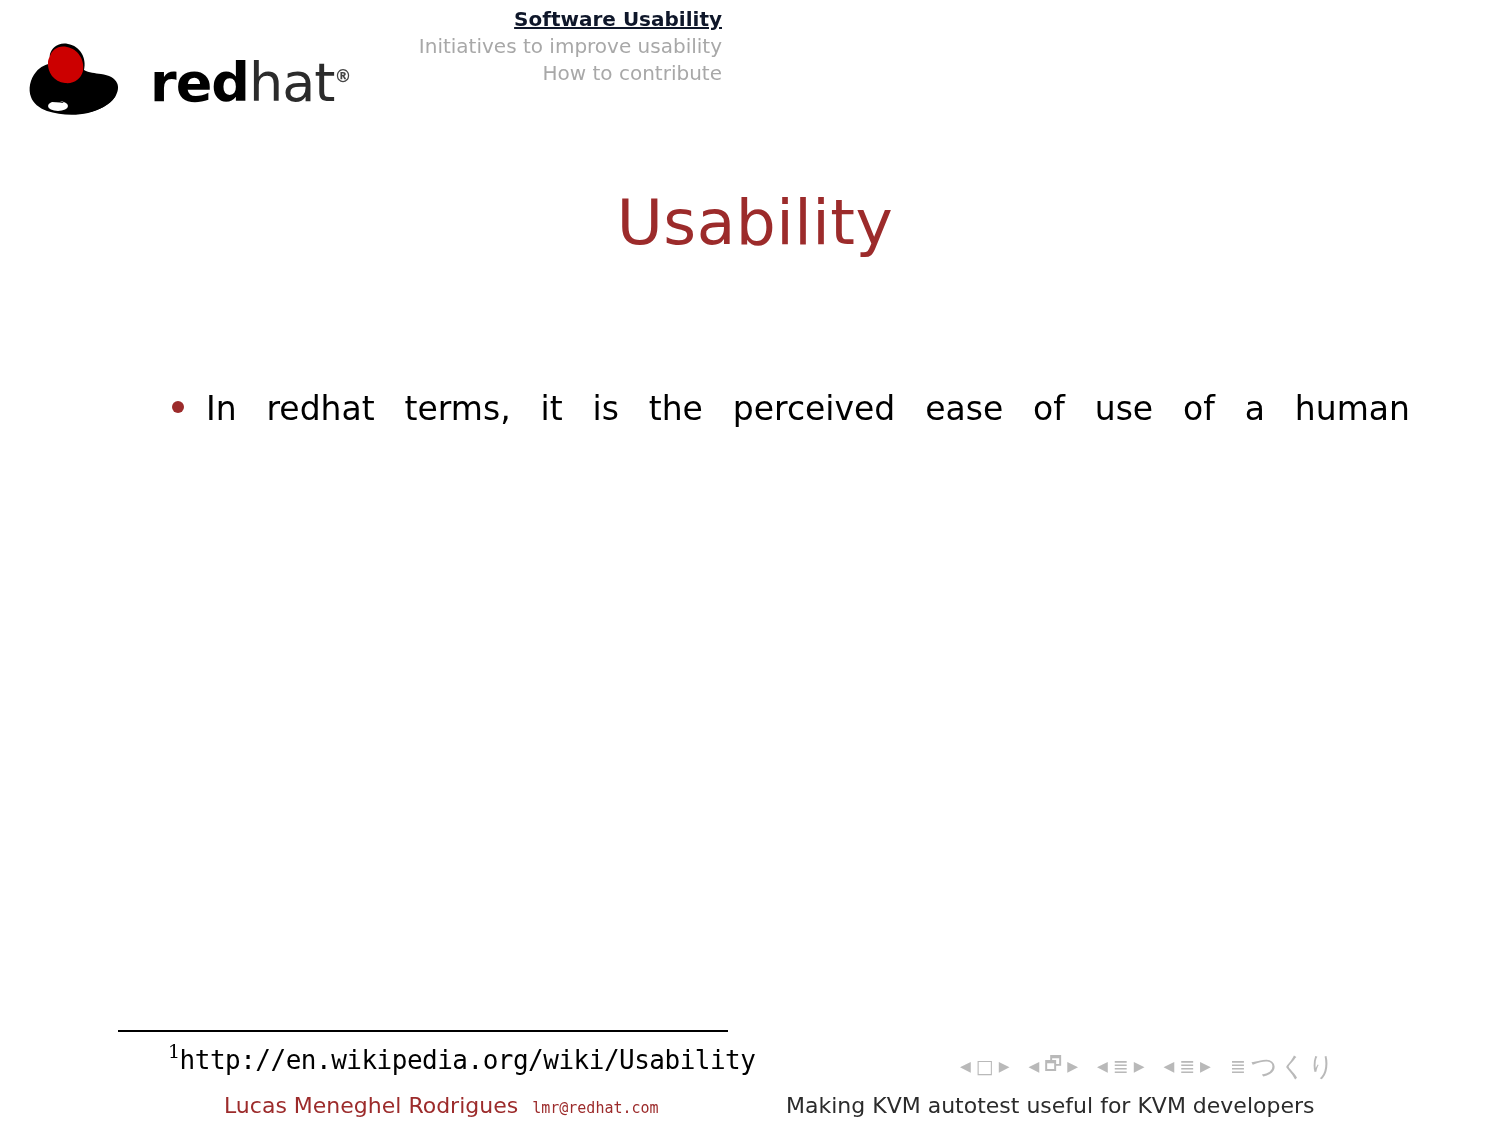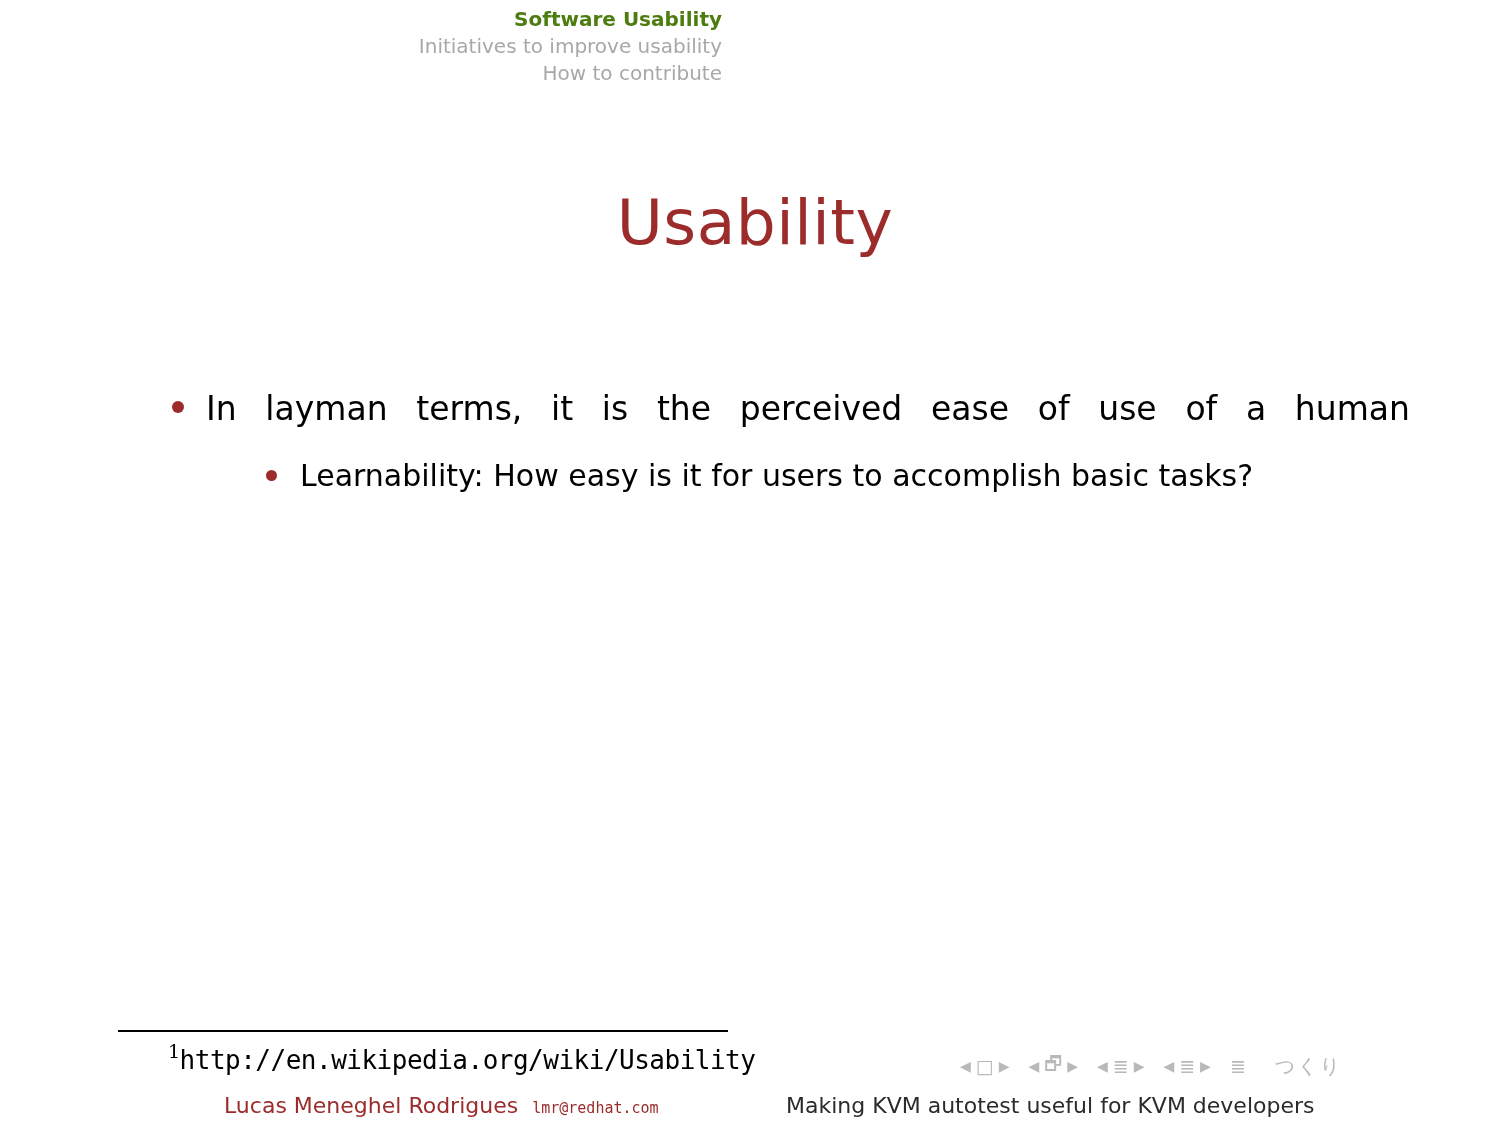--- a/index.html
+++ b/index.html
@@ -62,21 +62,21 @@
     position: absolute;
     left: 330px;
     top: 6px;
     width: 392px;
     text-align: right;
     line-height: 27px;
     font-size: 20px;
     font-family: "DejaVu Sans", sans-serif;
   }
   .nav-item { color: #a8a8a8; white-space: nowrap; }
-  .nav-item.active { color: #4d7c0f; font-weight: bold; }
+  .nav-item.active { color: #0f172a; font-weight: bold; text-decoration: underline; }
 
   
   .slide-title {
     position: absolute;
     top: 186px;
     left: 0;
     width: 1510px;
     text-align: center;
     font-size: 63px;
     color: #9c2b2b;
@@ -179,21 +179,21 @@
     gap: 5px;
   }
   .beamer-nav .grp {
     display: flex;
     align-items: center;
     gap: 5px;
     margin-right: 14px;
   }
   .beamer-nav .tri { font-size: 14px; }
   .beamer-nav .sym { font-size: 19px; }
-  .beamer-nav .spin { margin-left: 24px; letter-spacing: 2px; font-size: 20px; }
+  .beamer-nav .spin { letter-spacing: 2px; font-size: 26px; }
 
   
   .footer-left {
     position: absolute;
     left: 224px;
     top: 1093px;
     font-size: 22px;
     color: #9c2b2b;
     font-family: "DejaVu Sans", sans-serif;
     white-space: nowrap;
@@ -210,58 +210,64 @@
     color: #2b2b2b;
     font-family: "DejaVu Sans", sans-serif;
     white-space: nowrap;
   }
 </style>
 </head>
 <body>
 
 <div class="header">
 
+  <div class="logo-wrap">
+    <svg class="logo-hat" viewBox="0 0 118 80">
+      <path d="M56 30c3-12 -4-24 -16-26 -10 -2 -16 4 -18 10 -1 4 1 8 4 10 -6 -1 -13 2 -18 8 -6 7 -8 17 -5 25 2 6 8 11 16 14 12 4 28 5 41 2 12 -3 22 -9 27 -16 3 -5 4 -10 2 -14 -2 -5 -8 -8 -16 -9 -6 -1 -12 -1 -17 -4z" fill="#000000"></path>
+      <path d="M22 16c2 -6 8 -11 17 -9 11 2 18 13 16 24 -2 8 -9 13 -18 12 -11 -1 -18 -11 -17 -21 0 -2 1 -4 2 -6z" fill="#cc0000"></path>
+      <path d="M17 58c8 6 24 9 39 8 14 -1 26 -5 32 -11 -3 7 -13 14 -26 17 -13 3 -29 2 -41 -2 -6 -2 -10 -6 -12 -10 2 0 5 -1 8 -2z" fill="#000000"></path>
+      <ellipse cx="30" cy="66" rx="10" ry="5" fill="#ffffff"></ellipse>
+      <path d="M20 62c4 -2 12 -2 16 1 -5 -1 -11 -1 -16 -1z" fill="#000000"></path>
+    </svg>
+    <div class="logo-text"><span class="red">red</span><span class="hat">hat</span><span class="logo-tm">®</span></div>
+  </div>
 
   <div class="nav">
     <div class="nav-item active">Software Usability</div>
     <div class="nav-item">Initiatives to improve usability</div>
     <div class="nav-item">How to contribute</div>
   </div>
 </div>
 
 <div class="slide-title">Usability</div>
 
 <div class="content">
 
   <div class="bullet-l1">
     <span class="dot"></span>
     <span class="txt">
       <span class="justify-line">
         <span>In</span>
-        <span>layman</span>
+        <span>redhat</span>
         <span>terms,</span>
         <span>it</span>
         <span>is</span>
         <span>the</span>
         <span>perceived</span>
         <span>ease</span>
         <span>of</span>
         <span>use</span>
         <span>of</span>
         <span>a</span>
         <span>human</span>
       </span>
     </span>
   </div>
 
 
-  <div class="bullet-l2">
-    <span class="dot"></span>
-    <span>Learnability: How easy is it for users to accomplish basic tasks?</span>
-  </div>
 
 </div>
 
 <div class="footnote-rule"></div>
 <div class="footnote"><span class="fmark">1</span><span class="furl">http://en.wikipedia.org/wiki/Usability</span></div>
 
 <div class="beamer-nav">
   <span class="grp">
     <span class="tri">◀</span>
     <span class="sym">□</span>

